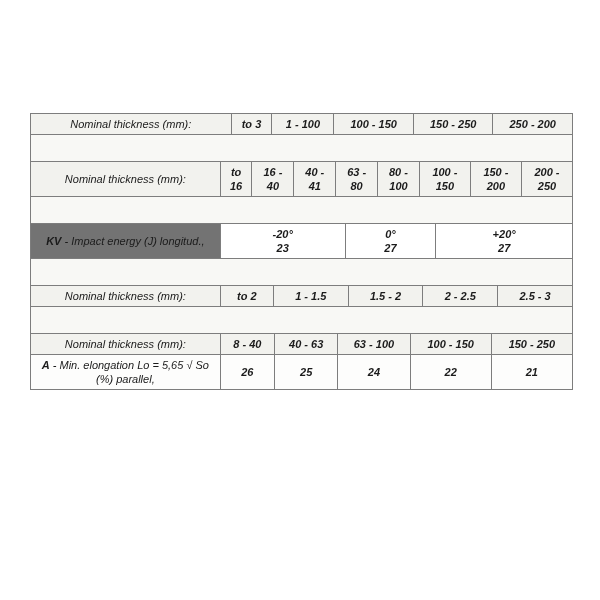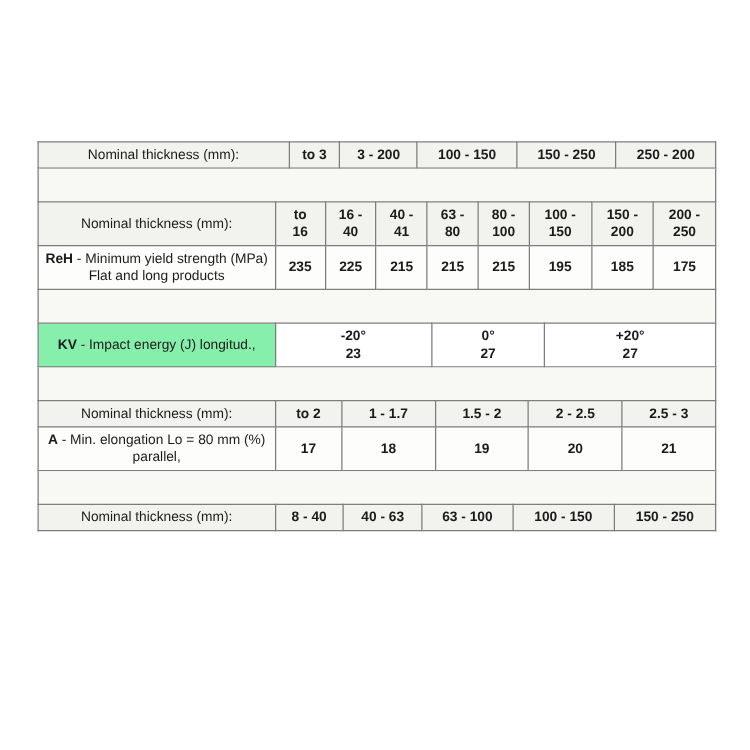--- a/index.html
+++ b/index.html
@@ -22,46 +22,47 @@
     border-collapse: collapse;
     table-layout: auto;
   }
   table.spec td {
     border: 1px solid #7d7d7d;
     text-align: center;
     vertical-align: middle;
     padding: 3px 4px;
     line-height: 14px;
     white-space: pre-line;
+    font-style: italic;
   }
   tr.hdr td { background: #f2f2ee; }
   tr.data td { background: #fdfdfc; }
   td.lbl { width: 35%; }
   .t1 td.lbl { width: 37%; }
   td.ch, td.v { font-weight: 700; }
-  td.kvlbl { background: #86efac; }
+  td.kvlbl { background: #737373; }
   b { font-weight: 700; }
   .gap {
     height: 26px;
     background: #f8f8f5;
     border-left: 1px solid #7d7d7d;
     border-right: 1px solid #7d7d7d;
   }
 </style>
 </head>
 <body>
 
 <div class="sheet">
 
   <table class="spec t1">
     <tbody>
       <tr class="hdr">
         <td class="lbl">Nominal thickness (mm):</td>
         <td class="ch">to 3</td>
-        <td class="ch">3 - 200</td>
+        <td class="ch">1 - 100</td>
         <td class="ch">100 - 150</td>
         <td class="ch">150 - 250</td>
         <td class="ch">250 - 200</td>
       </tr>
     </tbody>
   </table>
 
   <div class="gap"></div>
 
   <table class="spec t2">
@@ -78,31 +79,20 @@
 80</td>
         <td class="ch">80 -
 100</td>
         <td class="ch">100 -
 150</td>
         <td class="ch">150 -
 200</td>
         <td class="ch">200 -
 250</td>
       </tr>
-      <tr class="data">
-        <td class="lbl"><b>ReH</b><span> - Minimum yield strength (MPa) Flat and long products</span></td>
-        <td class="v">235</td>
-        <td class="v">225</td>
-        <td class="v">215</td>
-        <td class="v">215</td>
-        <td class="v">215</td>
-        <td class="v">195</td>
-        <td class="v">185</td>
-        <td class="v">175</td>
-      </tr>
     </tbody>
   </table>
 
   <div class="gap"></div>
 
   <table class="spec t3">
     <tbody>
       <tr>
         <td class="lbl kvlbl"><b>KV</b><span> - Impact energy (J) longitud.,</span></td>
         <td class="v">-20°
@@ -115,44 +105,44 @@
     </tbody>
   </table>
 
   <div class="gap"></div>
 
   <table class="spec t4">
     <tbody>
       <tr class="hdr">
         <td class="lbl">Nominal thickness (mm):</td>
         <td class="ch">to 2</td>
-        <td class="ch">1 - 1.7</td>
+        <td class="ch">1 - 1.5</td>
         <td class="ch">1.5 - 2</td>
         <td class="ch">2 - 2.5</td>
         <td class="ch">2.5 - 3</td>
-      </tr>
-      <tr class="data">
-        <td class="lbl"><b>A</b><span> - Min. elongation Lo = 80 mm (%) parallel,</span></td>
-        <td class="v">17</td>
-        <td class="v">18</td>
-        <td class="v">19</td>
-        <td class="v">20</td>
-        <td class="v">21</td>
       </tr>
     </tbody>
   </table>
 
   <div class="gap"></div>
 
   <table class="spec t5">
     <tbody>
       <tr class="hdr">
         <td class="lbl">Nominal thickness (mm):</td>
         <td class="ch">8 - 40</td>
         <td class="ch">40 - 63</td>
         <td class="ch">63 - 100</td>
         <td class="ch">100 - 150</td>
         <td class="ch">150 - 250</td>
       </tr>
+      <tr class="data">
+        <td class="lbl"><b>A</b><span> - Min. elongation Lo = 5,65 √ So (%) parallel,</span></td>
+        <td class="v">26</td>
+        <td class="v">25</td>
+        <td class="v">24</td>
+        <td class="v">22</td>
+        <td class="v">21</td>
+      </tr>
     </tbody>
   </table>
 
 </div>
 
 </body></html>

